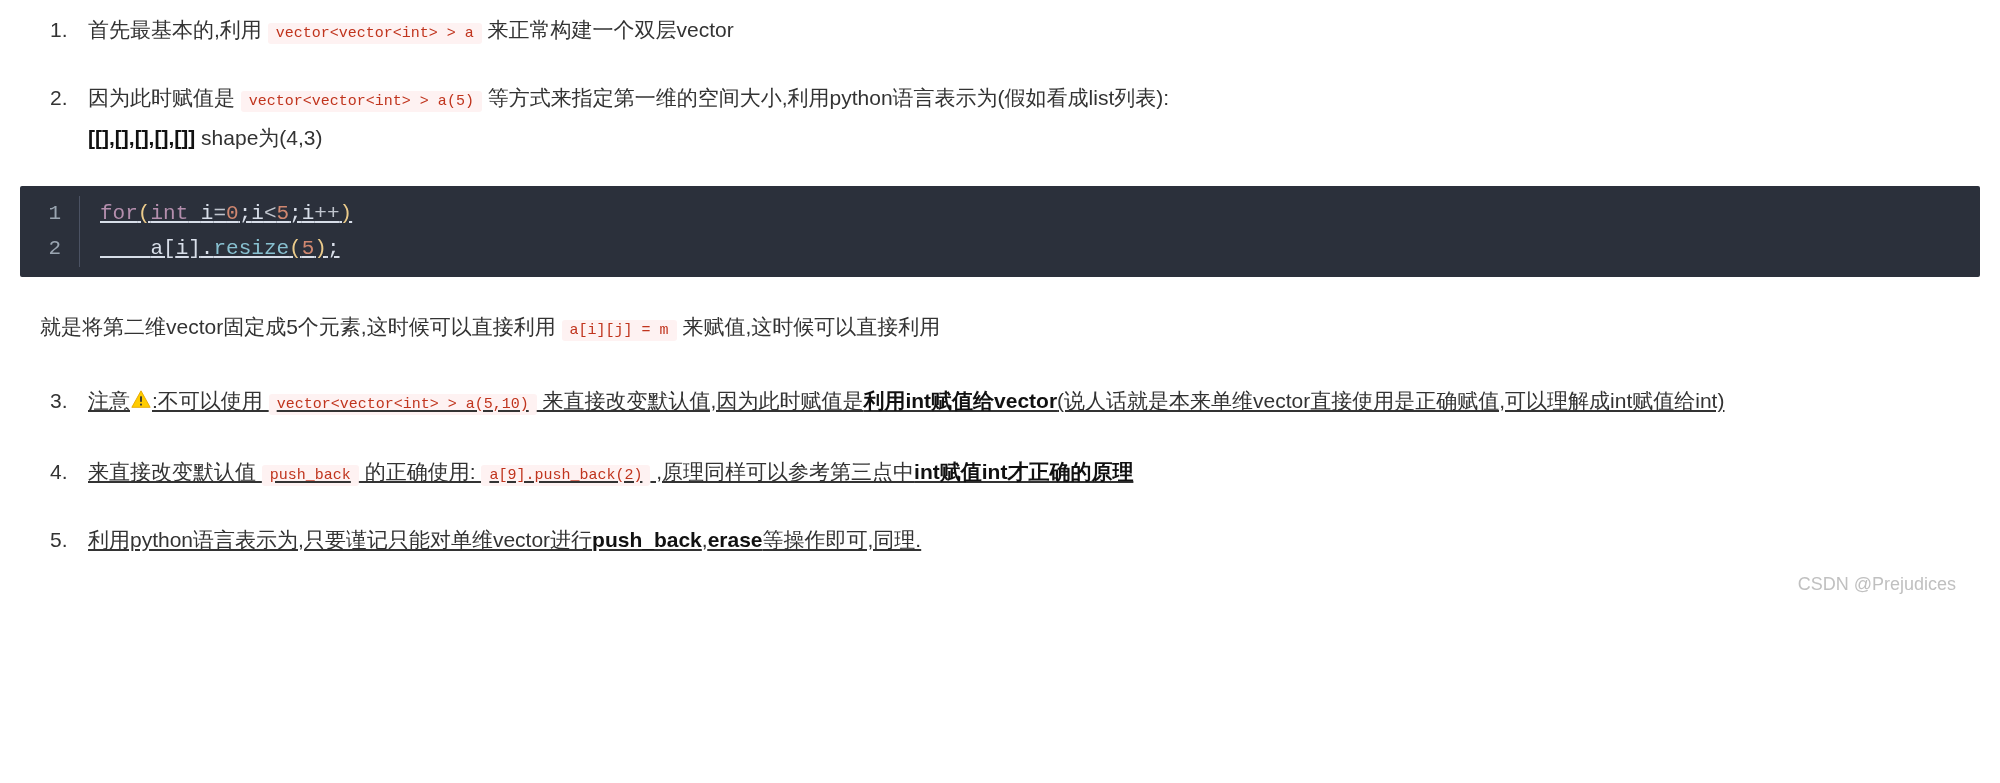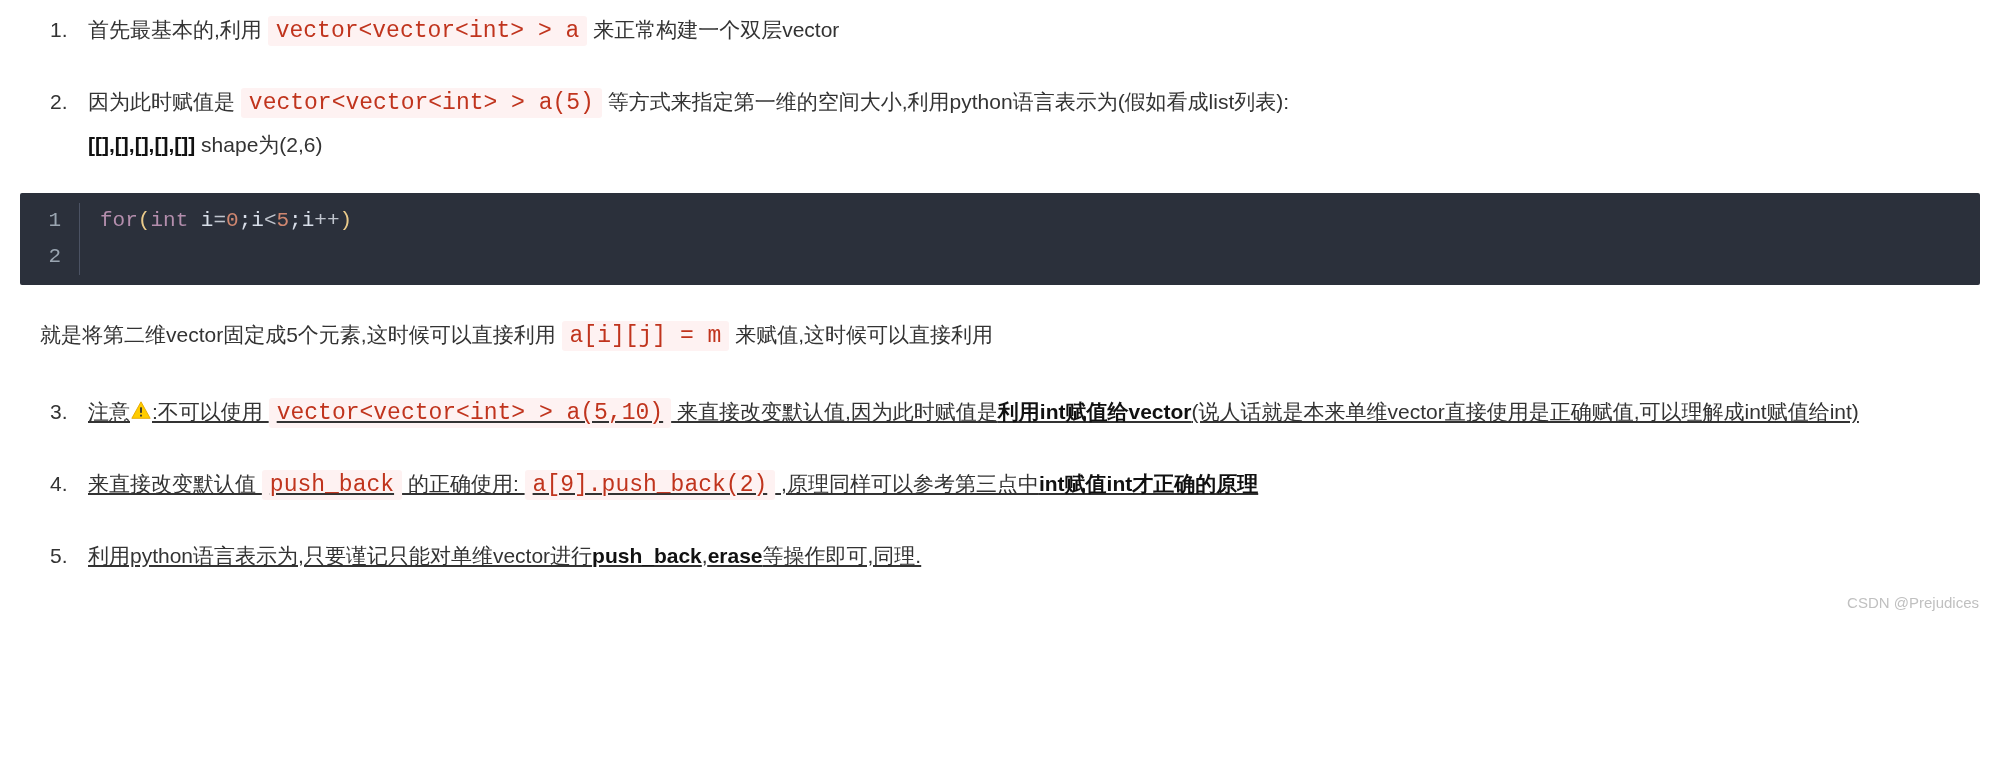--- a/index.html
+++ b/index.html
@@ -32,21 +32,21 @@
       position: absolute;
       left: 30px;
       color: #333;
     }
     code.inline {
       background: #fef2f2;
       color: #c0341d;
       padding: 2px 8px;
       border-radius: 3px;
       font-family: Consolas, Monaco, "Courier New", monospace;
-      font-size: 23px;
+      font-size: 15px;
     }
     .code-block {
       background: #2b303b;
       color: #d8dee9;
       margin: 28px 0 30px 0;
       padding: 10px 0;
       font-family: Consolas, Monaco, "Courier New", monospace;
       font-size: 21px;
       position: relative;
       border-radius: 2px;
@@ -60,20 +60,21 @@
       width: 60px;
       text-align: right;
       color: #9aa5b1;
       padding-right: 18px;
       border-right: 1px solid #4b5263;
       flex-shrink: 0;
     }
     .line-content {
       padding-left: 20px;
       white-space: pre;
+      text-decoration: underline;
     }
     .tok-keyword { color: #b48ead; }
     .tok-type { color: #b48ead; }
     .tok-num { color: #d08770; }
     .tok-func { color: #88c0d0; }
     .tok-punct { color: #d8dee9; }
     .tok-var { color: #d8dee9; }
     .tok-op { color: #c0c5ce; }
     .tok-paren { color: #ebcb8b; }
     .plain-para {
@@ -84,50 +85,51 @@
       font-weight: 700;
       color: #111;
     }
     .warn-icon {
       display: inline-block;
       vertical-align: -3px;
     }
     .watermark {
       position: absolute;
       bottom: 6px;
-      right: 21px;
-      font-size: 15px;
+      right: 44px;
+      font-size: 18px;
       color: #c0c0c0;
       font-family: -apple-system, sans-serif;
     }
     ol.second {
       counter-reset: item 2;
       text-decoration: underline;
     }
   </style>
 </head>
 <body>
 
 <ol>
   <li>
     <span>首先最基本的,利用 </span><code class="inline">vector&lt;vector&lt;int&gt; &gt; a</code><span> 来正常构建一个双层vector</span>
   </li>
   <li>
     <span>因为此时赋值是 </span><code class="inline">vector&lt;vector&lt;int&gt; &gt; a(5)</code><span> 等方式来指定第一维的空间大小,利用python语言表示为(假如看成list列表):</span><br>
-    <strong>[[],[],[],[],[]]</strong><span> shape为(2,6)</span><br>
+    <strong>[[],[],[],[],[]]</strong><span> shape为(4,3)</span><br>
   </li>
 </ol>
 
 <div class="code-block">
   <div class="code-line">
     <span class="line-num">1</span>
     <span class="line-content"><span class="tok-keyword">for</span><span class="tok-paren">(</span><span class="tok-type">int</span><span> </span><span class="tok-var">i</span><span class="tok-op">=</span><span class="tok-num">0</span><span class="tok-punct">;</span><span class="tok-var">i</span><span class="tok-op">&lt;</span><span class="tok-num">5</span><span class="tok-punct">;</span><span class="tok-var">i</span><span class="tok-op">++</span><span class="tok-paren">)</span></span>
   </div>
   <div class="code-line">
     <span class="line-num">2</span>
+    <span class="line-content"><span>    </span><span class="tok-var">a</span><span class="tok-punct">[</span><span class="tok-var">i</span><span class="tok-punct">]</span><span class="tok-punct">.</span><span class="tok-func">resize</span><span class="tok-paren">(</span><span class="tok-num">5</span><span class="tok-paren">)</span><span class="tok-punct">;</span></span>
   </div>
 </div>
 
 <p class="plain-para">
   <span>就是将第二维vector固定成5个元素,这时候可以直接利用 </span><code class="inline">a[i][j] = m</code><span> 来赋值,这时候可以直接利用</span>
 </p>
 
 <ol class="second">
   <li>
     <span>注意</span><span class="warn-icon"><svg width="22" height="22" viewBox="0 0 24 24">

